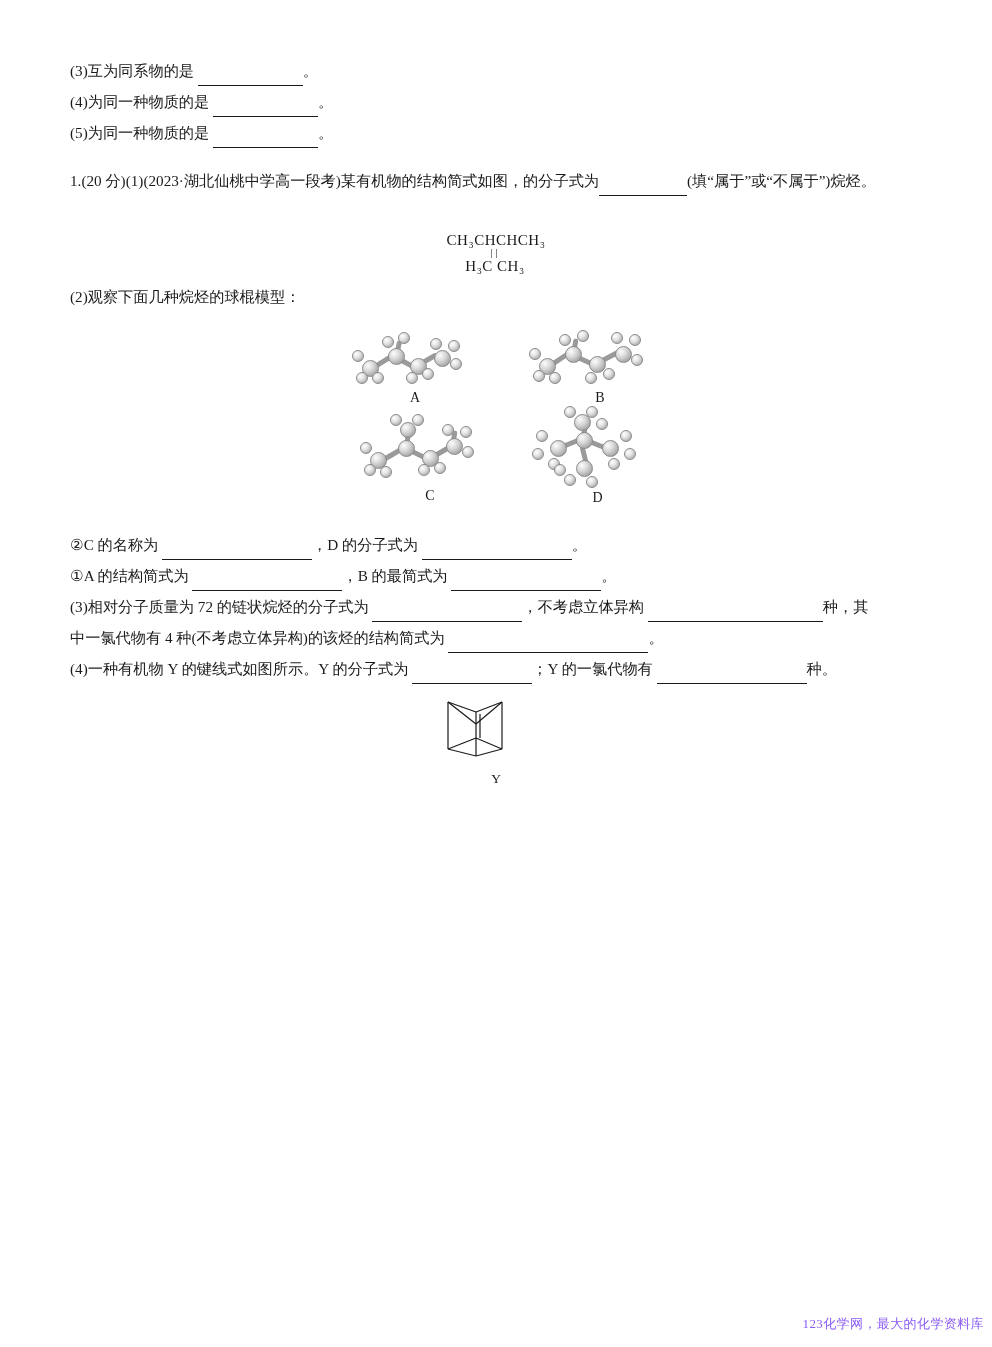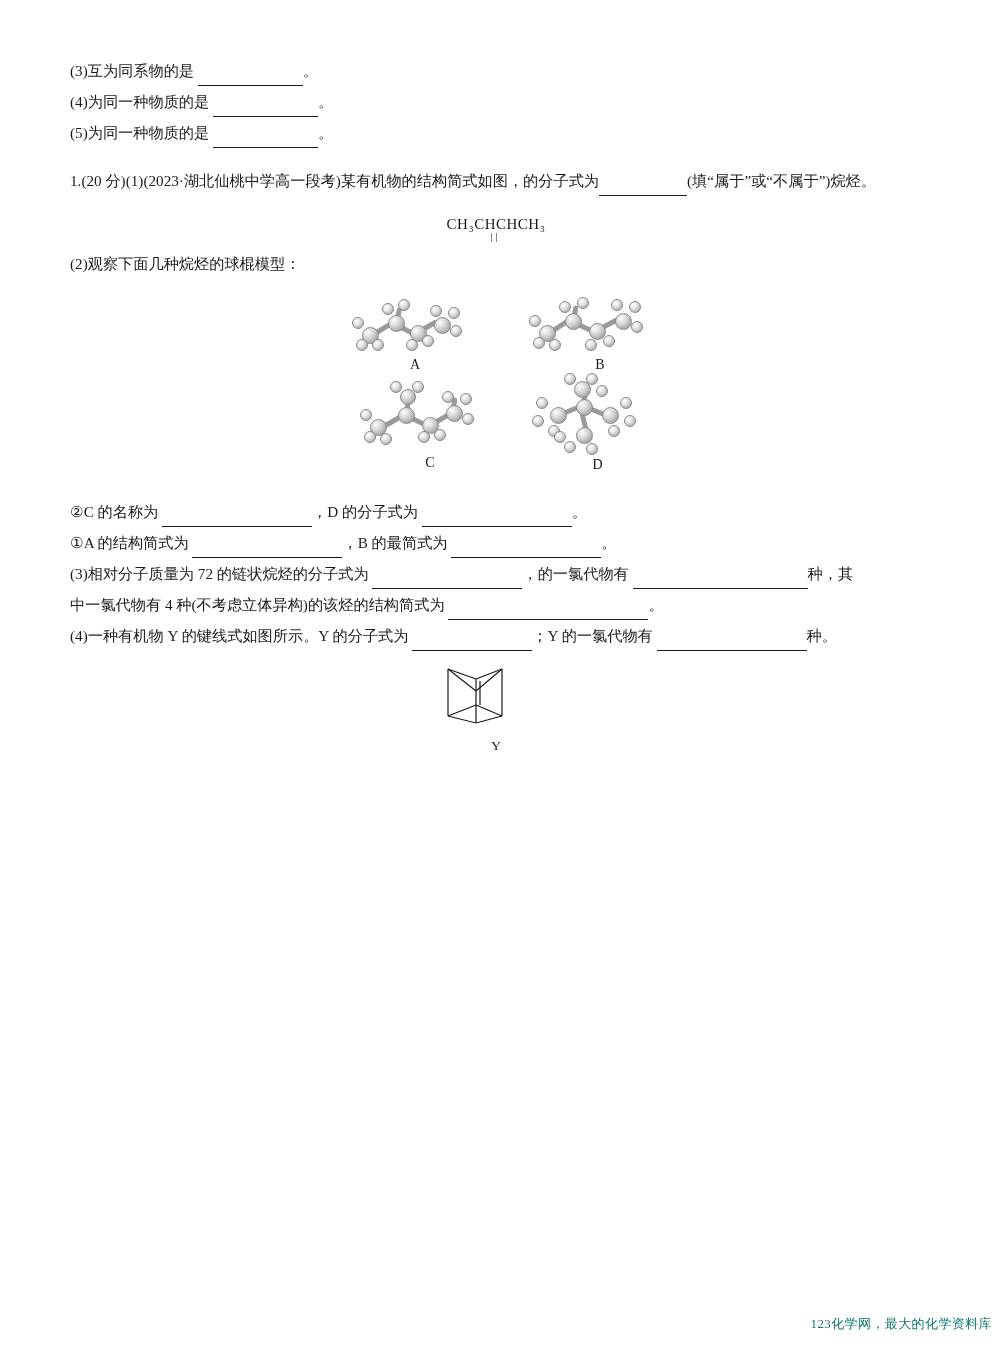--- a/index.html
+++ b/index.html
@@ -36,21 +36,21 @@
   .b-wide { width: 200px; }
   .para {
     font-size: 15.2px;
     line-height: 31px;
     text-align: justify;
     text-justify: inter-ideograph;
   }
   .q15 { margin-top: 17px; }
   .struct-formula {
     text-align: center;
-    margin-top: 20px;
+    margin-top: 36px;
     margin-bottom: 6px;
     font-family: "Liberation Serif", serif;
   }
   .sf-top {
     font-size: 15px;
     letter-spacing: 0.5px;
   }
   .sf-bars {
     font-size: 11px;
     letter-spacing: 0;
@@ -112,24 +112,24 @@
     left: 0;
     right: 0;
     bottom: 52px;
     text-align: center;
     font-size: 14.5px;
     color: #1a1a1a;
     letter-spacing: 0.3px;
   }
   .watermark {
     position: absolute;
-    right: 0;
+    right: 8px;
     bottom: 14px;
     font-size: 13px;
-    color: #0f766e;
+    color: #8b5cf6;
     letter-spacing: 0.4px;
   }
 </style>
 </head>
 <body>
 
 <div class="page">
 
   <div class="para">
     <span>(3)</span><span>互为同系物的是</span>
@@ -146,20 +146,21 @@
     <span class="blank b-md"></span><span>。</span>
   </div>
 
   <div class="para q15">
     <span>1.</span><span>(20 分)</span><span>(1)</span><span>(2023·湖北仙桃中学高一段考)</span><span>某有机物的结构简式如图，的分子式为</span><span class="blank b-sm"></span><span>(填“属于”</span><span>或“不属于”)烷烃。</span>
   </div>
 
   <div class="struct-formula">
     <div class="sf-top">CH₃CHCHCH₃</div>
     <div class="sf-bars">|     |</div>
+    <div class="sf-bot">H₃C   CH₃</div>
   </div>
 
   <div class="para" style="margin-top:4px;">
     <span>(2)</span><span>观察下面几种烷烃的球棍模型：</span>
   </div>
 
   <div class="models">
 
     <div class="model" style="left:280px; top:0; width:130px;">
       <div class="mol" style="height:62px;">
@@ -271,21 +272,21 @@
   </div>
 
   <div class="para">
     <span>①</span><span>A 的结构简式为</span>
     <span class="blank b-xl"></span><span>，B 的最简式为</span>
     <span class="blank b-xl"></span><span>。</span>
   </div>
 
   <div class="para">
     <span>(3)</span><span>相对分子质量为 72 的链状烷烃的分子式为</span>
-    <span class="blank b-xl"></span><span>，的一氯代物有</span>
+    <span class="blank b-xl"></span><span>，不考虑立体异构</span>
     <span class="blank b-xxl"></span><span>种，其</span><br>
     <span>中一氯代物有 4 种(不考虑立体异构)的该烃的结构简式为</span>
     <span class="blank b-wide"></span><span>。</span>
   </div>
 
   <div class="para">
     <span>(4)</span><span>一种有机物 Y 的键线式如图所示。Y 的分子式为</span>
     <span class="blank b-lg"></span><span>；Y 的一氯代物有</span>
     <span class="blank b-xl"></span><span>种。</span>
   </div>

